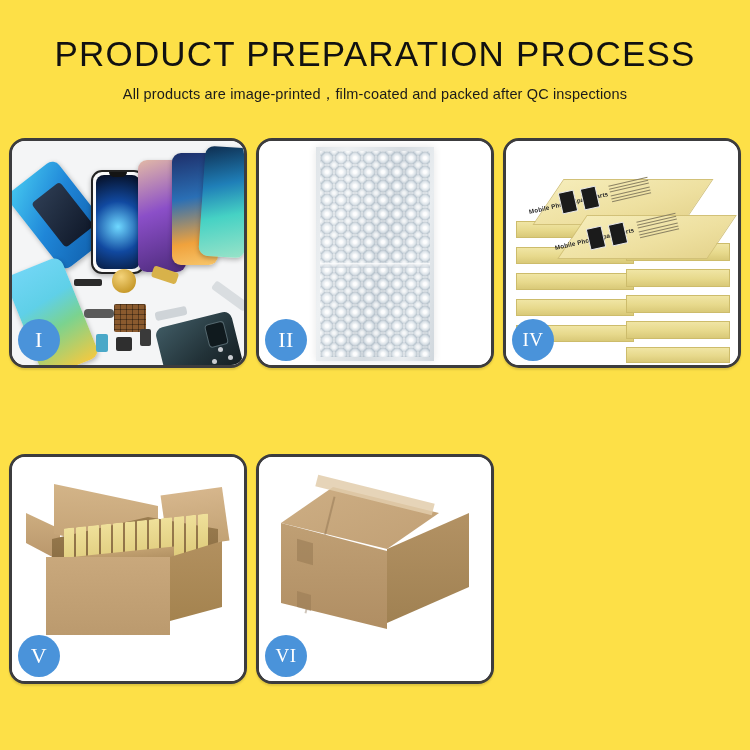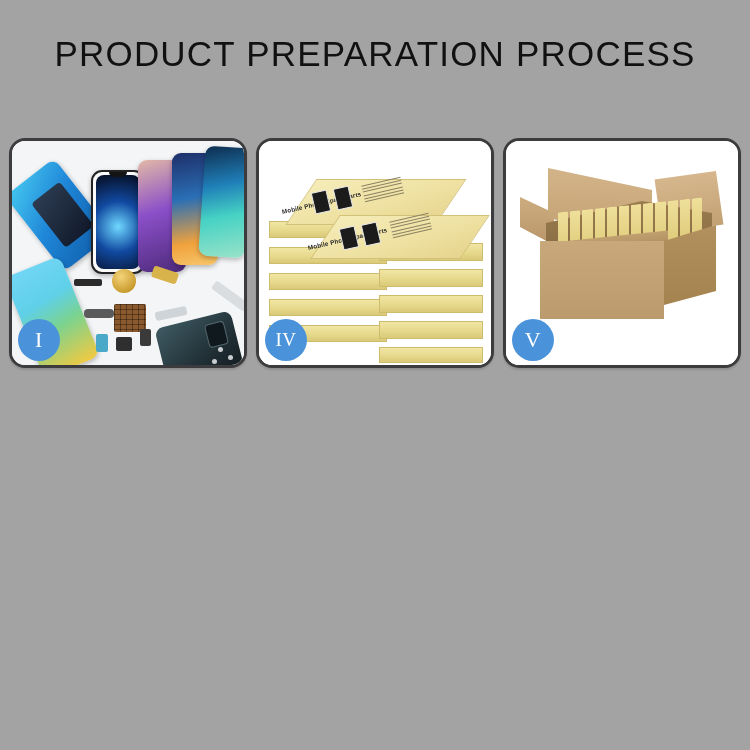--- a/index.html
+++ b/index.html
@@ -2,21 +2,21 @@
 <html><head>
 <meta charset="utf-8">
 <style>
   * { box-sizing: border-box; margin: 0; padding: 0; }
   html, body {
     width: 750px; height: 750px;
     background: #ffffff;
     font-family: "Liberation Sans", sans-serif;
     overflow: hidden;
   }
-  .page { position: relative; width: 750px; height: 750px; background: #a3a3a3; }
+  .page { position: relative; width: 750px; height: 750px; background: #fde047; }
 
   
   .header { position: absolute; top: 0; left: 0; width: 750px; text-align: center; }
   .title {
     font-family: "Liberation Sans", sans-serif;
     font-size: 35px; font-weight: 400; letter-spacing: 1.2px;
     color: #111111; margin-top: 36px; line-height: 1.05;
     white-space: nowrap;
   }
   .subtitle {
@@ -233,20 +233,21 @@
   .sealed-seam { position:absolute; left:60px; top:38px; width:2px; height:120px;
     background: rgba(120,95,62,0.35); transform: rotate(14deg); }
 </style>
 </head>
 <body>
 
 <div class="page">
 
   <div class="header">
     <div class="title">PRODUCT PREPARATION PROCESS</div>
+    <div class="subtitle">All products are image-printed，film-coated and packed after QC inspections</div>
   </div>
 
   <div class="grid">
 
     <div class="panel">
       <div class="panel-stage p1">
         <div class="ph ph-a"></div>
         <div class="ph ph-b">
             <span class="notch"></span>
           </div>
@@ -265,20 +266,30 @@
         <div class="cam"></div>
         <div class="back-h"></div>
         <div class="tool"></div>
         <div class="screw" style="left:206px; top:206px;"></div>
         <div class="screw" style="left:216px; top:214px;"></div>
         <div class="screw" style="left:200px; top:218px;"></div>
       </div>
       <div class="badge">I</div>
     </div>
 
+    <div class="panel">
+      <div class="panel-stage p2">
+        <div class="wrap-sheet">
+          <div class="bubbles"></div>
+          <div class="bubbles2"></div>
+          <div class="wrap-seam"></div>
+        </div>
+      </div>
+      <div class="badge">II</div>
+    </div>
 
 
     <div class="panel">
       <div class="panel-stage p4">
         <div class="stack">
 
           <div class="sbox" style="left:2px;  top:66px;  width:118px; height:17px;"></div>
           <div class="sbox" style="left:2px;  top:92px;  width:118px; height:17px;"></div>
           <div class="sbox" style="left:2px;  top:118px; width:118px; height:17px;"></div>
           <div class="sbox" style="left:2px;  top:144px; width:118px; height:17px;"></div>
@@ -340,15 +351,27 @@
             <i></i>
             <i></i>
         </div>
         <div class="flap-front"></div>
         <div class="carton-front"></div>
         <div class="carton-side"></div>
       </div>
       <div class="badge">V</div>
     </div>
 
+    <div class="panel">
+      <div class="panel-stage p6">
+        <div class="sealed-top"></div>
+        <div class="tape"></div>
+        <div class="sealed-seam"></div>
+        <div class="sealed-face"></div>
+        <div class="sealed-side"></div>
+        <div class="tape-tab1"></div>
+        <div class="tape-tab2"></div>
+      </div>
+      <div class="badge wide">VI</div>
+    </div>
 
   </div>
 </div>
 
 </body></html>

